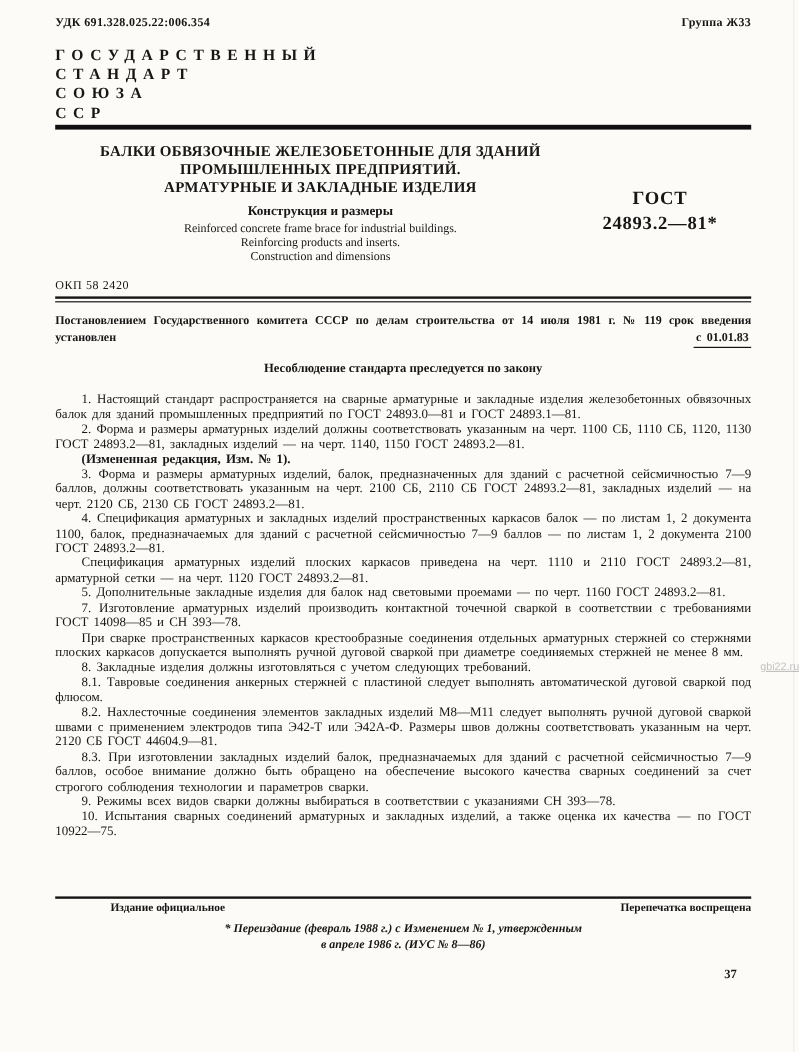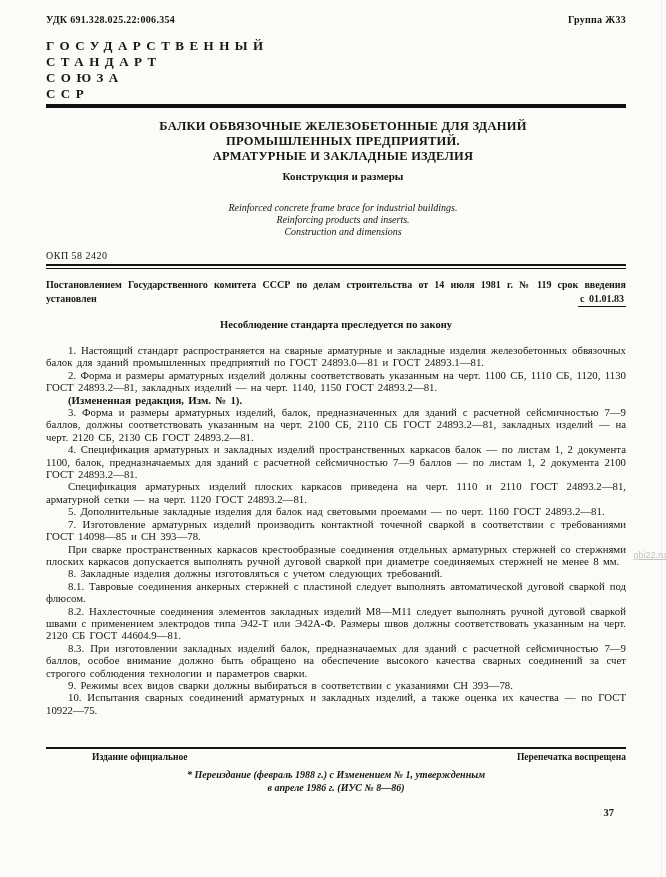--- a/index.html
+++ b/index.html
@@ -21,21 +21,21 @@
   
   .masthead { display:flex; justify-content:space-between; margin-top:13px; font-weight:bold; font-size:13px;flex-direction:column; }
   .masthead span { letter-spacing:0.42em; white-space:nowrap; }
   .masthead-bar { height:4px; background:#101010; margin-top:2px; }
 
   
   .title-area { display:flex; margin-top:11px; }
   .title-left { flex:1; text-align:center; padding-left:14px; }
   .t-main { font-weight:bold; font-size:12.5px; line-height:15px; letter-spacing:0.02em; }
   .t-sub { font-weight:bold; font-size:11px; margin-top:6px; }
-  .t-en { font-size:10px; line-height:12px; margin-top:20px;font-style:italic; }
+  .t-en { font-size:10px; line-height:12px; margin-top:3px; }
   .gost-block { width:152px; text-align:center; font-weight:bold; font-size:15.5px; line-height:21px; padding-top:36px; letter-spacing:0.04em; }
 
   .okp { font-size:10px; margin-top:12px; letter-spacing:0.05em; }
   .double-rule { margin-top:3px; border-top:2px solid #141414; border-bottom:1px solid #141414; height:2px; }
 
   
   .decree { margin-top:9px; font-weight:bold; font-size:10px; line-height:13.5px; text-align:justify; word-spacing:2px; }
   .decree-date { float:right; border-bottom:1.5px solid #141414; padding:0 2px 1px 2px; }
   .law-line { clear:both; text-align:center; font-weight:bold; font-size:10.5px; margin-top:14px; }
 
@@ -78,20 +78,24 @@
         <div class="t-main">БАЛКИ ОБВЯЗОЧНЫЕ ЖЕЛЕЗОБЕТОННЫЕ ДЛЯ ЗДАНИЙ</div>
         <div class="t-main">ПРОМЫШЛЕННЫХ ПРЕДПРИЯТИЙ.</div>
         <div class="t-main">АРМАТУРНЫЕ И ЗАКЛАДНЫЕ ИЗДЕЛИЯ</div>
         <div class="t-sub">Конструкция и размеры</div>
         <div class="t-en">
           <div>Reinforced concrete frame brace for industrial buildings.</div>
           <div>Reinforcing products and inserts.</div>
           <div>Construction and dimensions</div>
         </div>
       </div>
+      <div class="gost-block">
+        <div>ГОСТ</div>
+        <div>24893.2—81*</div>
+      </div>
     </div>
 
     <div class="okp">ОКП 58 2420</div>
     <div class="double-rule"></div>
 
     <div class="decree">
       <span>Постановлением Государственного комитета СССР по делам строительства от 14 июля 1981 г. № 119 срок введения установлен</span>
       <span class="decree-date">с 01.01.83</span>
     </div>
 

